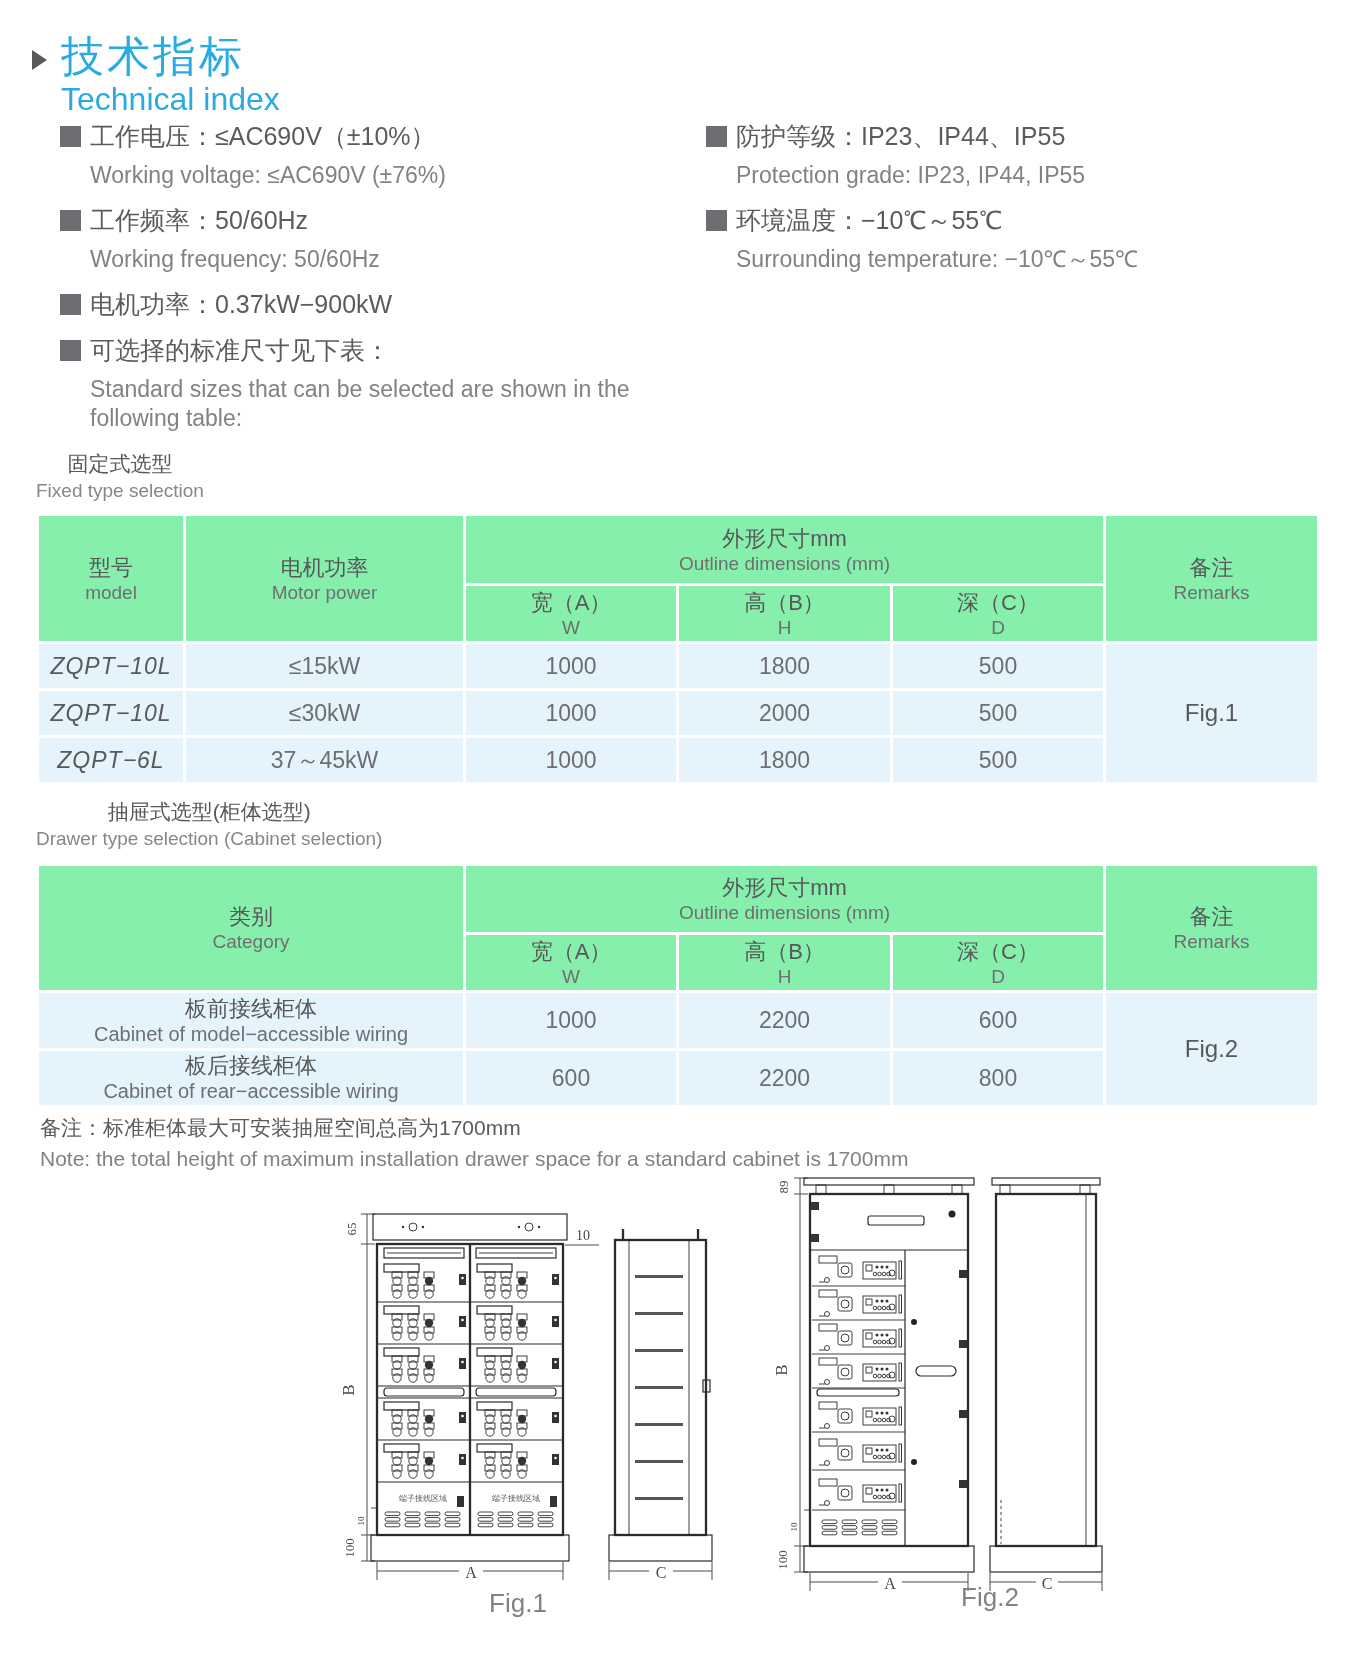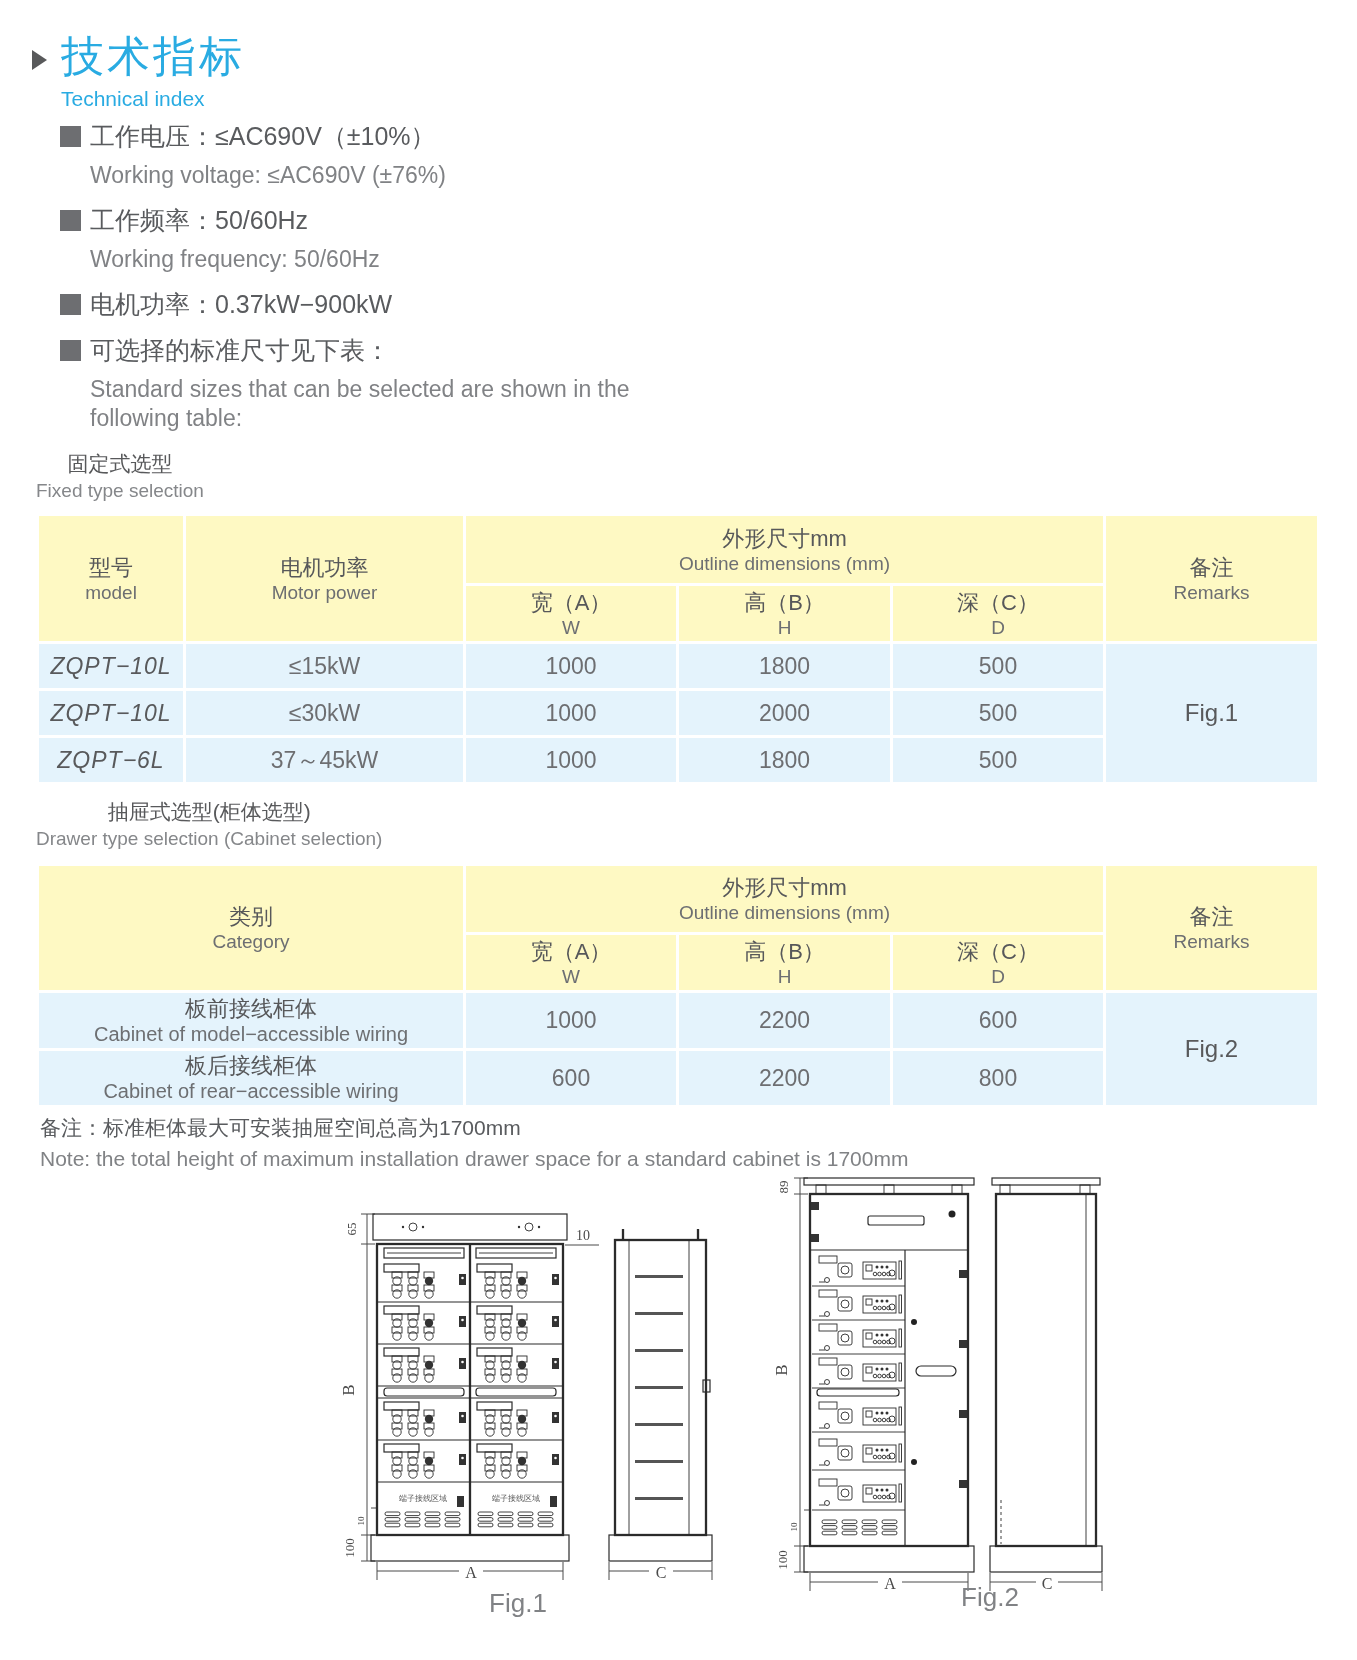--- a/index.html
+++ b/index.html
@@ -5,37 +5,37 @@
   html,body { margin:0; padding:0; background:#fff; }
   #canvas {
     position:relative; width:1357px; height:1660px; background:#ffffff;
     font-family:"Liberation Sans", sans-serif; color:#58595b; overflow:hidden;
   }
   
   .header { position:absolute; left:32px; top:32px; display:flex; gap:14px; }
   .arrow-icon { width:0; height:0; margin-top:18px;
     border-left:15px solid #58595b; border-top:10px solid transparent; border-bottom:10px solid transparent; }
   .title-zh { font-size:43px; line-height:48px; color:#29abe2; letter-spacing:3px; font-weight:500;}
-  .title-en { font-size:21px; line-height:30px; color:#29abe2; margin-top:4px; }
+  .title-en { font-size:32px; line-height:30px; color:#29abe2; margin-top:4px; }
   
   .spec-col { position:absolute; top:121px; width:640px; }
   .col-left { left:60px; } .col-right { left:706px; }
   .spec-item { margin-bottom:15px; }
   .spec-zh { display:flex; gap:9px; font-size:25px; line-height:31px; color:#595b5e; }
   .bullet { flex:0 0 auto; width:21px; height:21px; background:#6d6e71; margin-top:5px; }
   .spec-en { font-size:23px; line-height:29px; color:#808285; margin:9px 0 0 30px; }
   .intro-item { margin-top:14px; }
   
   .section-title { position:absolute; left:36px; }
   .sec-zh { font-size:21px; line-height:28px; color:#58595b;text-align:center; }
   .sec-en { font-size:19px; line-height:26px; color:#85878a; }
   
   table.spec-table { position:absolute; border-collapse:collapse; table-layout:fixed; }
   table.spec-table td { border:3px solid #ffffff; text-align:center; vertical-align:middle; padding:0; }
-  td.th { background:#fef9c3; }
+  td.th { background:#86efac; }
   td.dcell { background:#e4f3fc; }
   .th-zh { font-size:22px; line-height:27px; color:#57585a; }
   .th-en { font-size:19px; line-height:23px; color:#6d6f72; }
   .dval { font-size:23px; color:#6d6e71; }
   .dmodel { font-size:23px; color:#58595b; letter-spacing:1px;font-style:italic; }
   .cat-zh { font-size:22px; line-height:26px; color:#57585a; }
   .cat-en { font-size:20px; line-height:24px; color:#6d6f72; }
   .remarks-val { font-size:24px; color:#58595b; }
   
   .note-block { position:absolute; left:40px; top:1112px; }
@@ -91,20 +91,36 @@
     </div>
     <div class="spec-item intro-item">
       <div class="spec-zh">
           <span class="bullet"></span>
           <span>可选择的标准尺寸见下表：</span>
         </div>
       <div class="spec-en">Standard sizes that can be selected are shown in the following table:</div>
     </div>
   </div>
 
+  <div class="spec-col col-right">
+    <div class="spec-item">
+      <div class="spec-zh">
+          <span class="bullet"></span>
+          <span>防护等级：IP23、IP44、IP55</span>
+        </div>
+      <div class="spec-en">Protection grade: IP23, IP44, IP55</div>
+    </div>
+    <div class="spec-item">
+      <div class="spec-zh">
+          <span class="bullet"></span>
+          <span>环境温度：−10℃～55℃</span>
+        </div>
+      <div class="spec-en">Surrounding temperature: −10℃～55℃</div>
+    </div>
+  </div>
 
   <div class="section-title" style="top:450px;">
     <div class="sec-zh">固定式选型</div>
     <div class="sec-en">Fixed type selection</div>
   </div>
 
   <table class="spec-table" style="left:36px; top:513px; width:1281px;">
     <colgroup>
       <col style="width:147px">
         <col style="width:280px">

